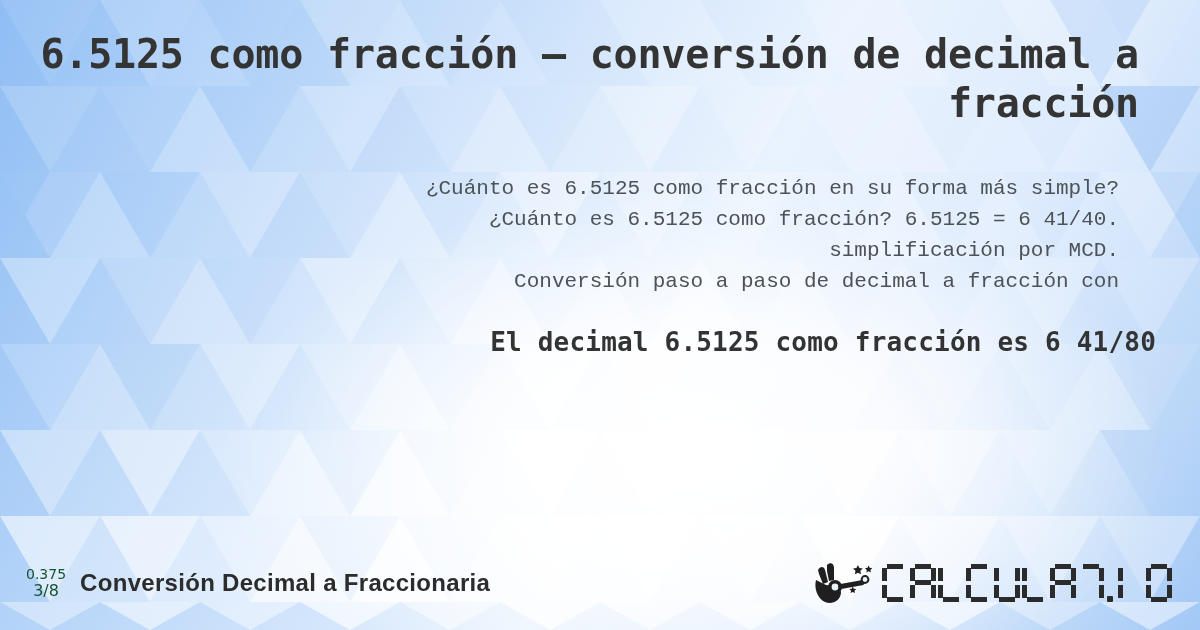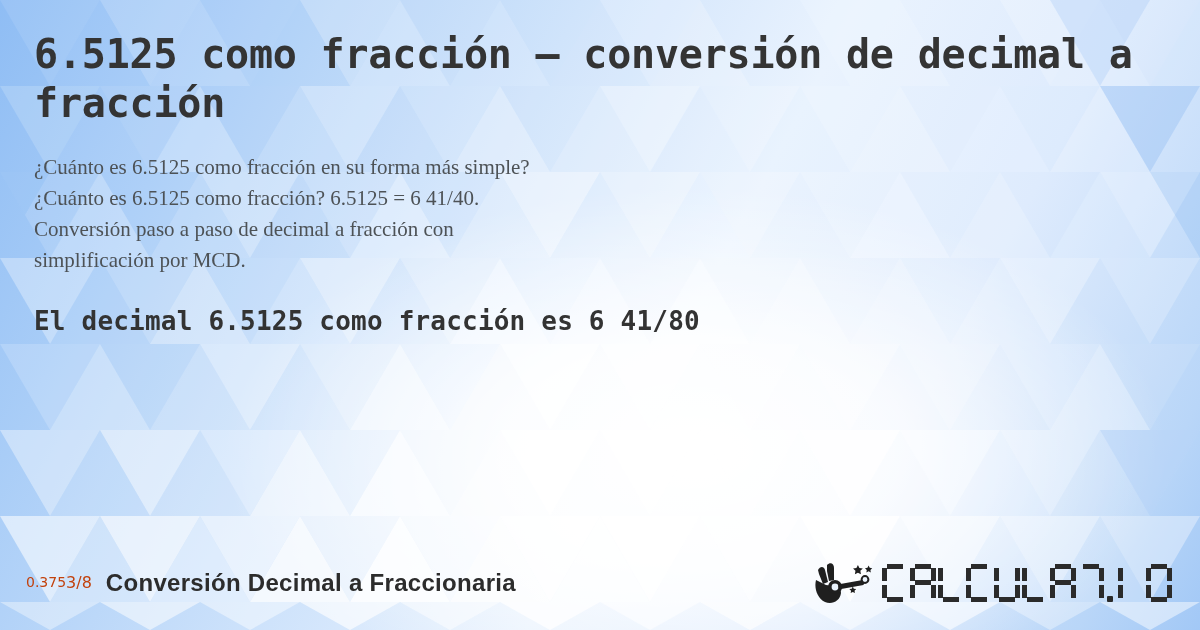--- a/index.html
+++ b/index.html
@@ -36,38 +36,39 @@
   }
   .bg-poly { opacity: 0.97; }
 
   
   .content {
     position: absolute;
     left: 0;
     top: 0;
     width: 1200px;
     height: 630px;
-    padding: 30px 30px 0 34px;
+    padding: 30px 44px 0 34px;
     box-sizing: border-box;
+    text-align: right;
   }
 
   .title {
     font-family: "DejaVu Sans Mono", monospace;
     font-weight: bold;
     font-size: 40px;
     line-height: 1.22;
     letter-spacing: -0.2px;
     color: #343434;
     margin: 0 0 0 0;
     max-width: 1105px;
   }
 
   .lede {
-    margin-top: 24px;
-    font-family: Liberation Serif, serif;
+    margin-top: 45px;
+    font-family: Liberation Mono, monospace;
     font-size: 21px;
     line-height: 1.49;
     color: #4d5256;
     max-width: 1085px;
   }
   .lede-line { display: block; white-space: nowrap; }
 
   .answer {
     margin-top: 28px;
     font-family: "DejaVu Sans Mono", monospace;
@@ -91,26 +92,26 @@
     padding: 0 16px 6px 26px;
     box-sizing: border-box;
   }
   .footer-left {
     display: flex;
     align-items: center;
     gap: 14px;
   }
   .frac-icon {
     display: flex;
-    flex-direction: row;
+    flex-direction: column;
     align-items: center;
     justify-content: center;
     line-height: 1.08;
     font-family: "DejaVu Sans", sans-serif;
-    color: #c2410c;
+    color: #14532d;
   }
   .frac-icon .frac-top { font-size: 14px; }
   .frac-icon .frac-bot { font-size: 16px; }
 
   .footer-title {
     font-family: Liberation Sans, sans-serif;
     font-weight: bold;
     font-size: 24px;
     letter-spacing: 0.3px;
     color: #2c2c2c;
@@ -355,22 +356,22 @@
     </g>
   </svg>
 
   <div class="content">
 
     <h1 class="title">6.5125 como fracción – conversión de decimal a fracción</h1>
 
     <div class="lede">
       <span class="lede-line">¿Cuánto es 6.5125 como fracción en su forma más simple?</span>
       <span class="lede-line">¿Cuánto es 6.5125 como fracción? 6.5125 = 6 41/40.</span>
+      <span class="lede-line">simplificación por MCD.</span>
       <span class="lede-line">Conversión paso a paso de decimal a fracción con</span>
-      <span class="lede-line">simplificación por MCD.</span>
     </div>
 
     <div class="answer">El decimal 6.5125 como fracción es 6 41/80</div>
   </div>
 
   <div class="footer">
 
     <div class="footer-left">
       <div class="frac-icon">
         <span class="frac-top">0.375</span>

